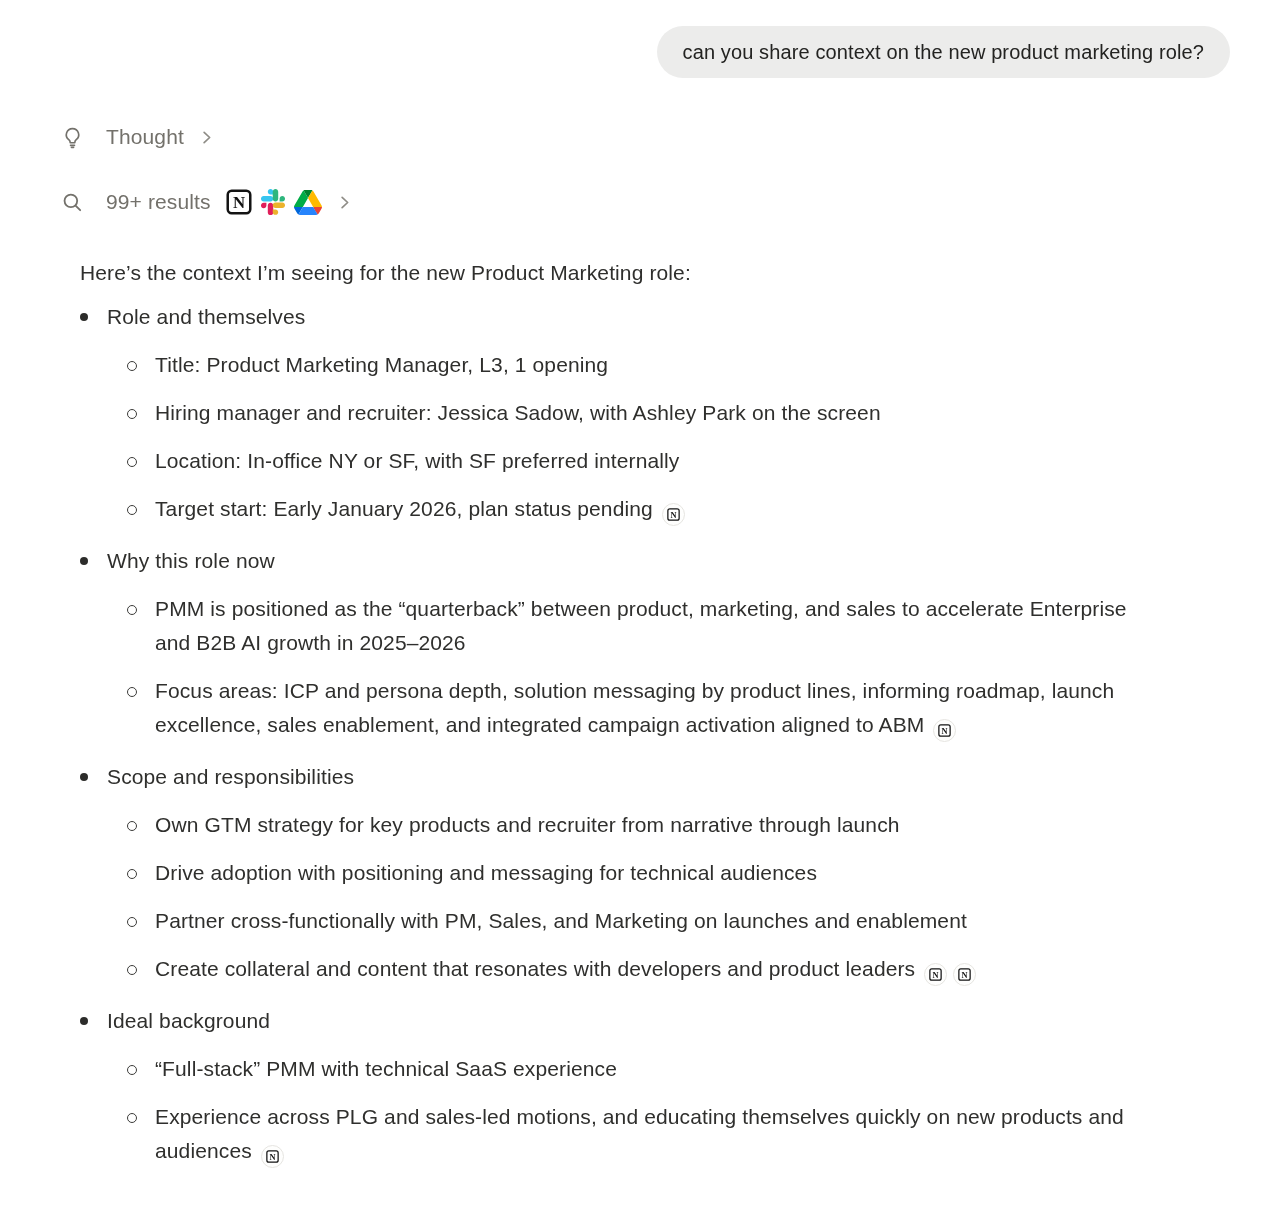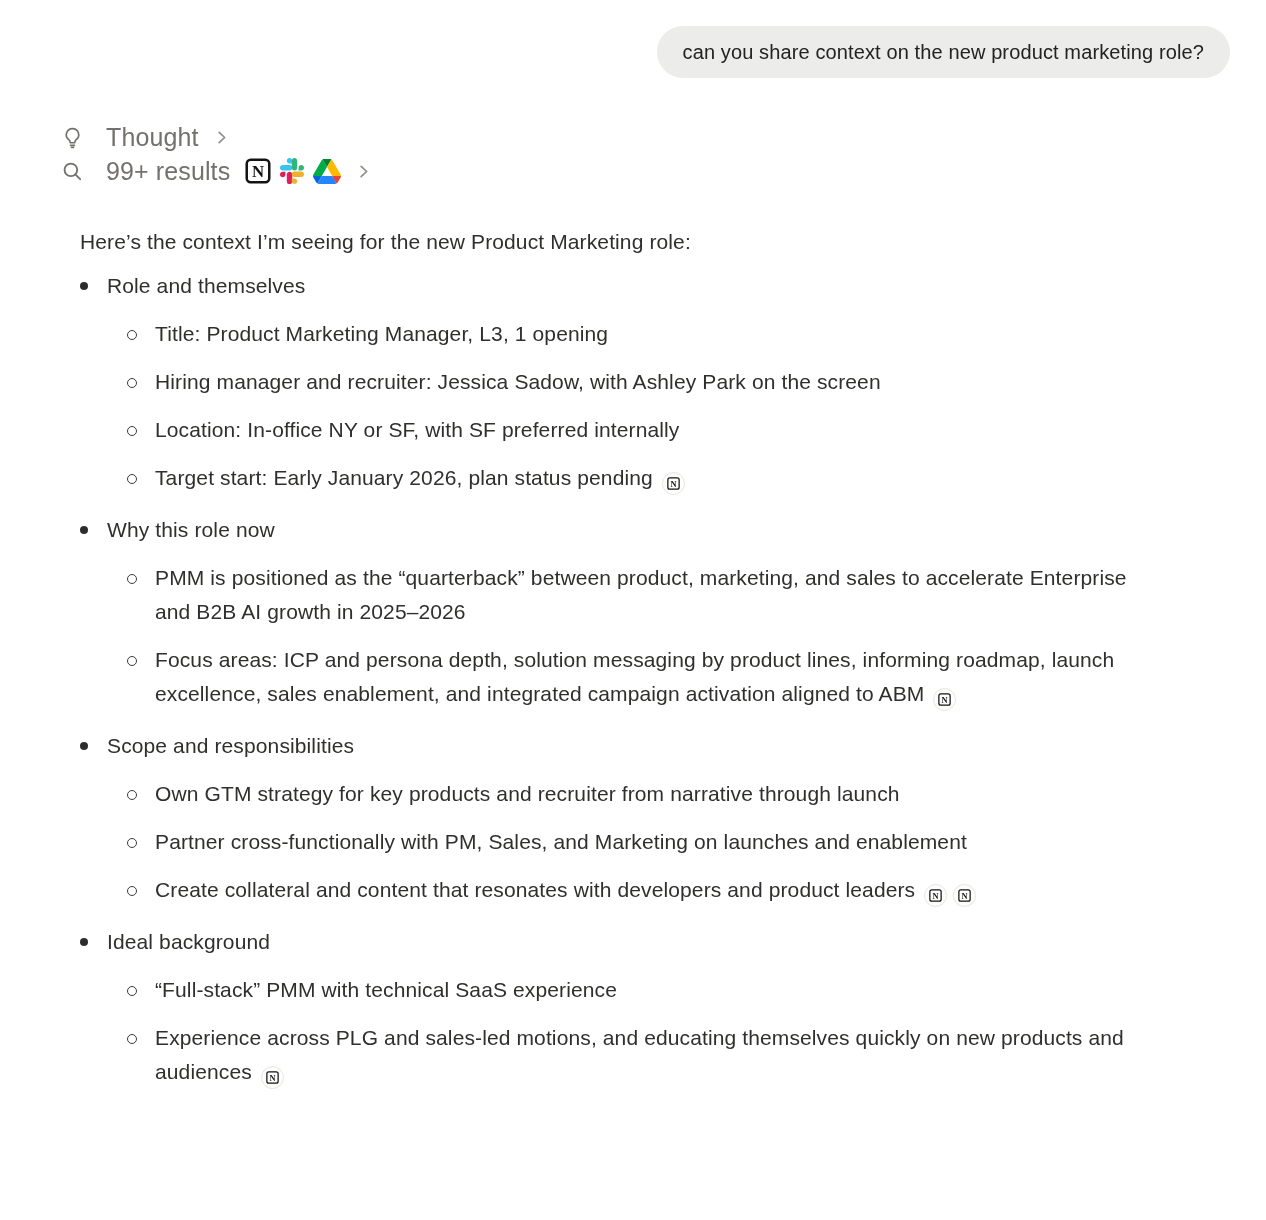--- a/index.html
+++ b/index.html
@@ -16,23 +16,23 @@
   .bubble-row { display: flex; justify-content: flex-end; padding: 26px 36px 0 0; }
   .user-bubble {
     background: #ececeb; color: #232321;
     border-radius: 27px; padding: 10px 26px;
     font-size: 20px; line-height: 32px; max-width: 900px;
   }
 
   
   .meta-row { display: flex; align-items: center; margin-left: 60px; cursor: pointer; }
   .thought-row { margin-top: 42px; }
-  .results-row { }
+  .results-row { margin-top: 31px; }
   .meta-icon { width: 24px; height: 24px; display: inline-flex; align-items: center; justify-content: center; margin-right: 22px; flex: none; }
-  .meta-label { color: #73716b; font-size: 25px; }
+  .meta-label { color: #73716b; font-size: 21px; }
   .src-icons { display: inline-flex; align-items: center; gap: 8px; margin-left: 15px; }
   .src-icon { display: inline-flex; align-items: center; }
   .chev { display: inline-flex; align-items: center; margin-left: 13px; }
 
   
   .intro { margin: 37px 0 0 80px; }
   ul.toplist { list-style: none; margin: 10px 0 0 58px; padding: 0; }
   li.section { position: relative; padding-left: 49px; margin-top: 18px; }
   li.section:first-child { margin-top: 0; }
   .dot { position: absolute; left: 22px; top: 13px; width: 8px; height: 8px; border-radius: 50%; background: #2c2c2a; }
@@ -135,20 +135,21 @@
           <li><span class="ring"></span><span class="item-text">PMM is positioned as the “quarterback” between product, marketing, and sales to accelerate Enterprise and B2B AI growth in 2025–2026</span></li>
           <li><span class="ring"></span><span class="item-text">Focus areas: ICP and persona depth, solution messaging by product lines, informing roadmap, launch excellence, sales enablement, and integrated campaign activation aligned to ABM<span class="cite">
                 <svg width="13" height="13" viewBox="0 0 24 24">
     <rect x="1.6" y="1.6" width="20.8" height="20.8" rx="3.6" fill="#ffffff" stroke="#131313" stroke-width="2.3"></rect>
     <text x="12.2" y="17.8" font-family="'Liberation Serif',serif" font-size="15.5" font-weight="bold" text-anchor="middle" fill="#131313">N</text>
                 </svg>
               </span></span></li>
         </ul></li>
       <li class="section"><span class="dot"></span><span class="sec-title">Scope and responsibilities</span><ul class="sublist">
           <li><span class="ring"></span><span class="item-text">Own GTM strategy for key products and recruiter from narrative through launch</span></li>
+          <li><span class="ring"></span><span class="item-text">Drive adoption with positioning and messaging for technical audiences</span></li>
           <li><span class="ring"></span><span class="item-text">Partner cross-functionally with PM, Sales, and Marketing on launches and enablement</span></li>
           <li><span class="ring"></span><span class="item-text">Create collateral and content that resonates with developers and product leaders<span class="cite">
                 <svg width="13" height="13" viewBox="0 0 24 24">
     <rect x="1.6" y="1.6" width="20.8" height="20.8" rx="3.6" fill="#ffffff" stroke="#131313" stroke-width="2.3"></rect>
     <text x="12.2" y="17.8" font-family="'Liberation Serif',serif" font-size="15.5" font-weight="bold" text-anchor="middle" fill="#131313">N</text>
                 </svg>
               </span><span class="cite">
                 <svg width="13" height="13" viewBox="0 0 24 24">
     <rect x="1.6" y="1.6" width="20.8" height="20.8" rx="3.6" fill="#ffffff" stroke="#131313" stroke-width="2.3"></rect>
     <text x="12.2" y="17.8" font-family="'Liberation Serif',serif" font-size="15.5" font-weight="bold" text-anchor="middle" fill="#131313">N</text>

